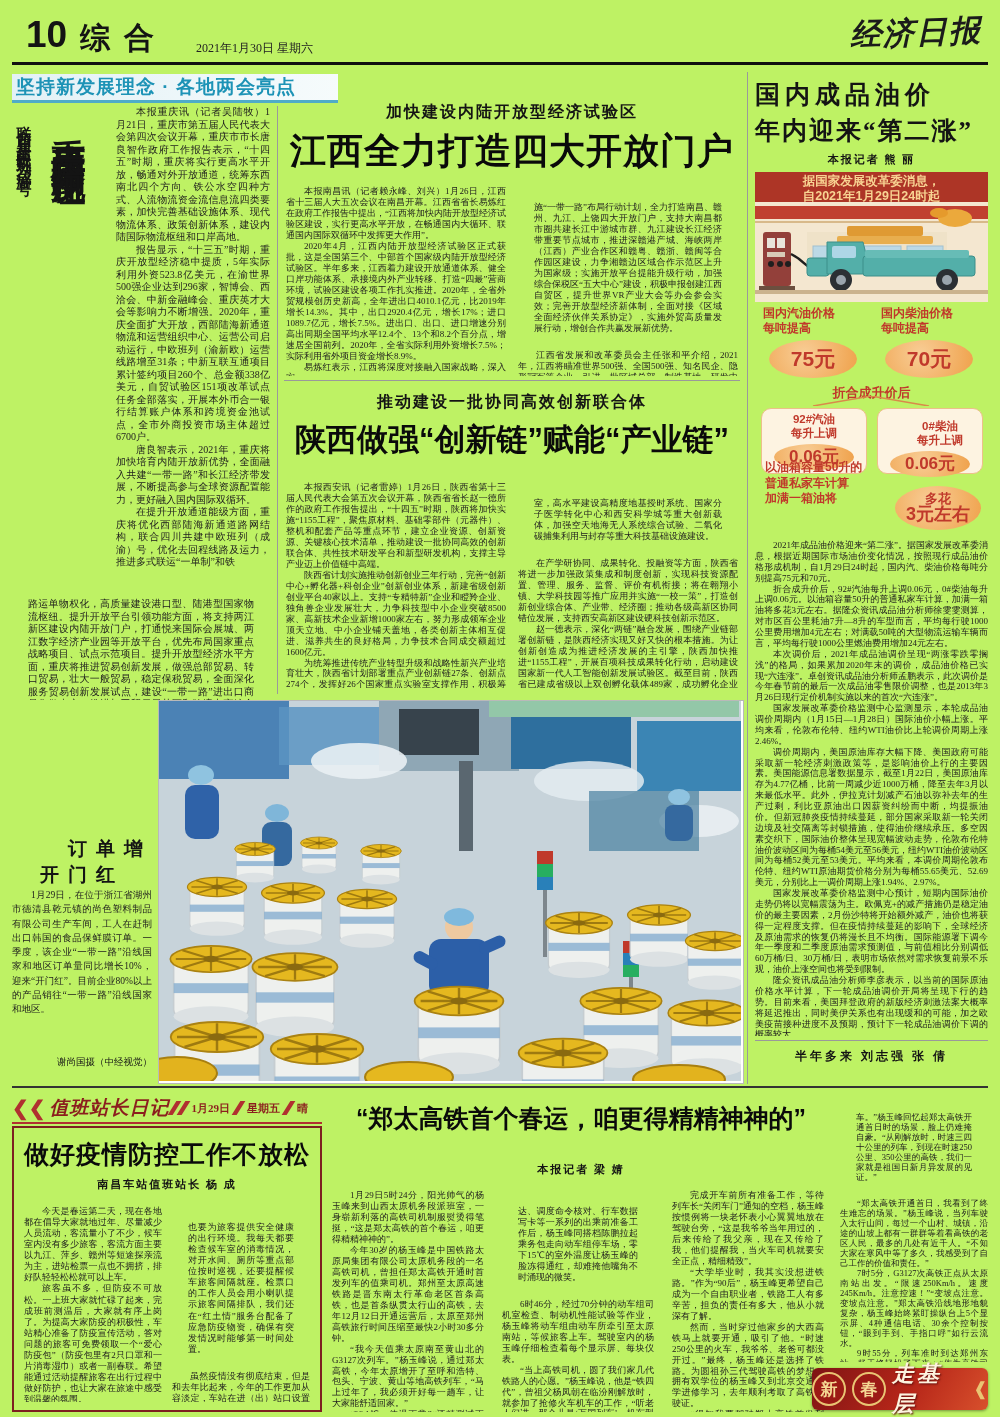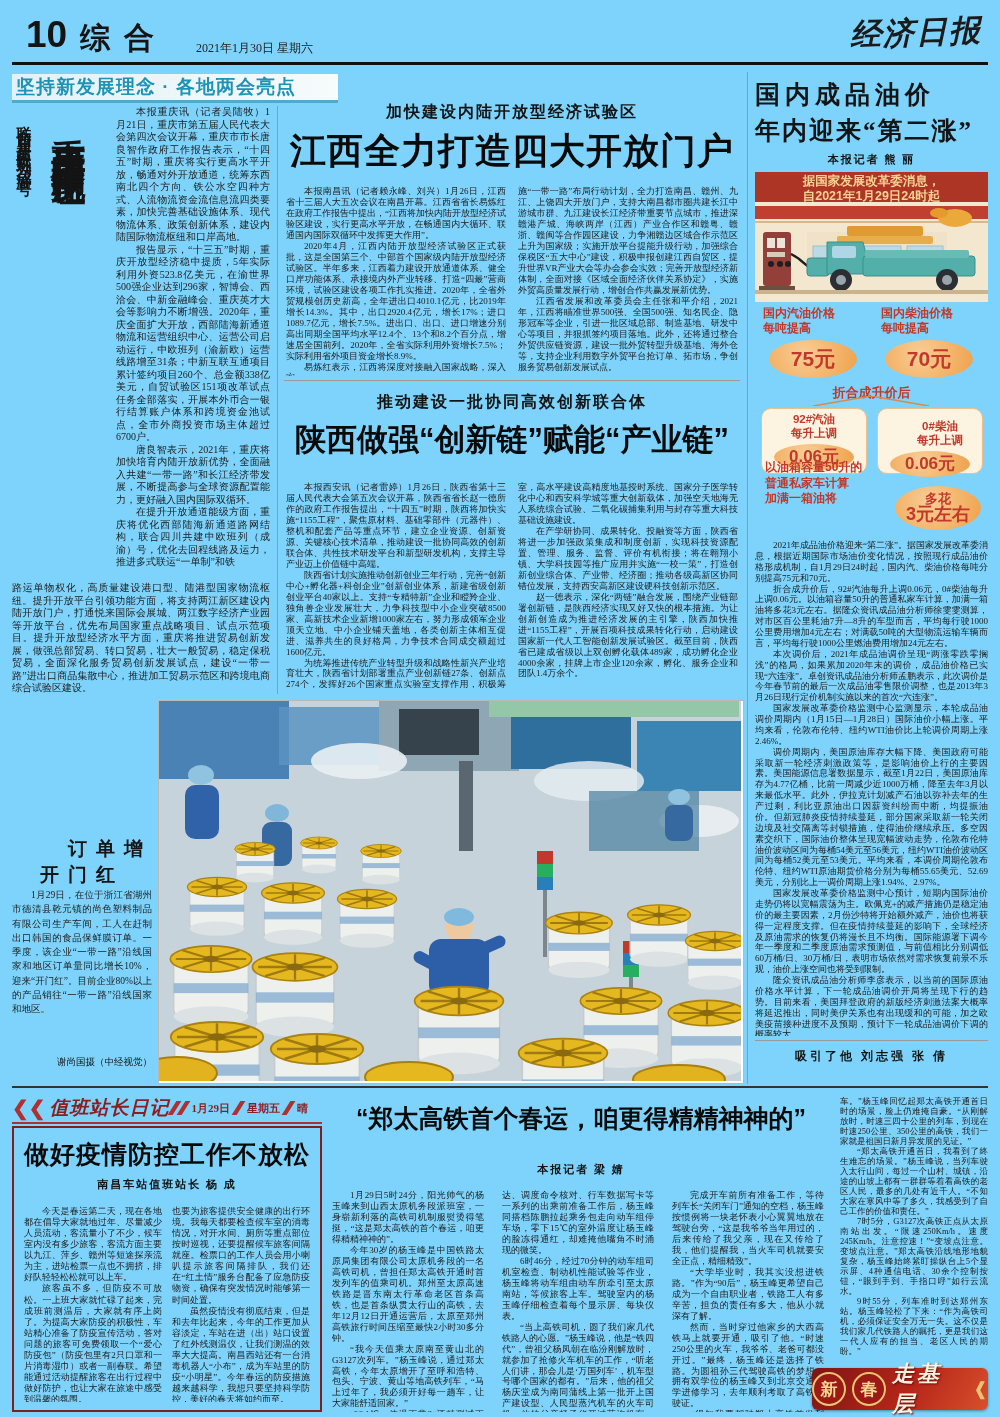--- a/index.html
+++ b/index.html
@@ -1,22 +1,22 @@
 <!DOCTYPE html>
 <html><head>
 <meta charset="utf-8">
 <style>
   html,body{margin:0;padding:0;background:#e8e6e0;}
-  .page{position:relative;width:1000px;height:1417px;background:#7dd3fc;margin:0 auto;
+  .page{position:relative;width:1000px;height:1417px;background:#bef264;margin:0 auto;
         font-family:"Liberation Serif",serif;color:#141414;overflow:hidden;}
   .abs{position:absolute;}
   .sans{font-family:"Liberation Sans",sans-serif;}
   .bt{font-size:9px;line-height:1.22;text-align:justify;overflow:hidden;color:#1c1c1c;}
   .para{margin:0;text-indent:2em;}
-  .lead{margin:0;}
+  .lead{margin:16px;}
   .kicker{font-weight:bold;text-align:center;font-size:16px;letter-spacing:2px;}
   .headline{font-weight:bold;text-align:center;font-family:"Liberation Sans",sans-serif;color:#0a0a0a;}
   .byline{text-align:center;font-size:11px;font-weight:bold;letter-spacing:2px;}
   .vline{background:#9a9a9a;width:1px;}
   .hline{background:#9a9a9a;height:1px;}
   
   .pagenum{font-size:37px;font-weight:bold;}
   .secttl{font-size:30px;font-weight:bold;letter-spacing:14px;}
   .dateln{font-size:12px;color:#222;}
   .masthead{font-size:31px;font-weight:bold;font-style:italic;transform:rotate(-2deg);letter-spacing:2px;color:#1b1b1b;}
@@ -285,21 +285,21 @@
     <div class="abs bt" style="left:0;top:466px;width:233px;height:496px;font-size:9px;line-height:1.21;">
         <p class="para">2021年成品油价格迎来“第二涨”。据国家发展改革委消息，根据近期国际市场油价变化情况，按照现行成品油价格形成机制，自1月29日24时起，国内汽、柴油价格每吨分别提高75元和70元。</p>
         <p class="para">折合成升价后，92#汽油每升上调0.06元，0#柴油每升上调0.06元。以油箱容量50升的普通私家车计算，加满一箱油将多花3元左右。据隆众资讯成品油分析师徐雯雯测算，对市区百公里耗油7升—8升的车型而言，平均每行驶1000公里费用增加4元左右；对满载50吨的大型物流运输车辆而言，平均每行驶1000公里燃油费用增加24元左右。</p>
         <p class="para">本次调价后，2021年成品油调价呈现“两涨零跌零搁浅”的格局，如果累加2020年末的调价，成品油价格已实现“六连涨”。卓创资讯成品油分析师孟鹏表示，此次调价是今年春节前的最后一次成品油零售限价调整，也是2013年3月26日现行定价机制实施以来的首次“六连涨”。</p>
         <p class="para">国家发展改革委价格监测中心监测显示，本轮成品油调价周期内（1月15日—1月28日）国际油价小幅上涨。平均来看，伦敦布伦特、纽约WTI油价比上轮调价周期上涨2.46%。</p>
         <p class="para">调价周期内，美国原油库存大幅下降、美国政府可能采取新一轮经济刺激政策等，是影响油价上行的主要因素。美国能源信息署数据显示，截至1月22日，美国原油库存为4.77亿桶，比前一周减少近1000万桶，降至去年3月以来最低水平。此外，伊拉克计划减产石油以弥补去年的生产过剩，利比亚原油出口因薪资纠纷而中断，均提振油价。但新冠肺炎疫情持续蔓延，部分国家采取新一轮关闭边境及社交隔离等封锁措施，使得油价继续承压。多空因素交织下，国际油价整体呈现宽幅波动走势，伦敦布伦特油价波动区间为每桶54美元至56美元，纽约WTI油价波动区间为每桶52美元至53美元。平均来看，本调价周期伦敦布伦特、纽约WTI原油期货价格分别为每桶55.65美元、52.69美元，分别比上一调价周期上涨1.94%、2.97%。</p>
         <p class="para">国家发展改革委价格监测中心预计，短期内国际油价走势仍将以宽幅震荡为主。欧佩克+的减产措施仍是稳定油价的最主要因素，2月份沙特将开始额外减产，油价也将获得一定程度支撑。但在疫情持续蔓延的影响下，全球经济及原油需求的恢复仍将漫长且不均衡。国际能源署下调今年一季度和二季度原油需求预测值，与前值相比分别调低60万桶/日、30万桶/日，表明市场依然对需求恢复前景不乐观，油价上涨空间也将受到限制。</p>
         <p class="para">隆众资讯成品油分析师李彦表示，以当前的国际原油价格水平计算，下一轮成品油调价开局将呈现下行的趋势。目前来看，美国拜登政府的新版经济刺激法案大概率将延迟推出，同时美伊关系也有出现缓和的可能，加之欧美疫苗接种进度不及预期，预计下一轮成品油调价下调的概率较大。</p>
       </div>
     <div class="abs hline" style="left:0;top:966px;width:233px;"></div>
-    <div class="abs editors" style="left:0;top:974px;width:233px;">吸引了他 刘志强 张 倩</div>
+    <div class="abs editors" style="left:0;top:974px;width:233px;">半年多来 刘志强 张 倩</div>
   </div>
 
   <div class="abs" style="left:12px;right:12px;top:1086px;height:2px;background:#333;"></div>
 
   <div class="abs" style="left:12px;top:1094px;width:310px;height:318px;">
     <div style="height:28px;display:flex;align-items:center;border-bottom:2px solid #b03030;">
       <span class="chev">❮❮</span>
       <span class="diary-title" style="margin-left:4px;">值班站长日记</span>
       <span class="slash"></span>
         <span class="slash"></span>

